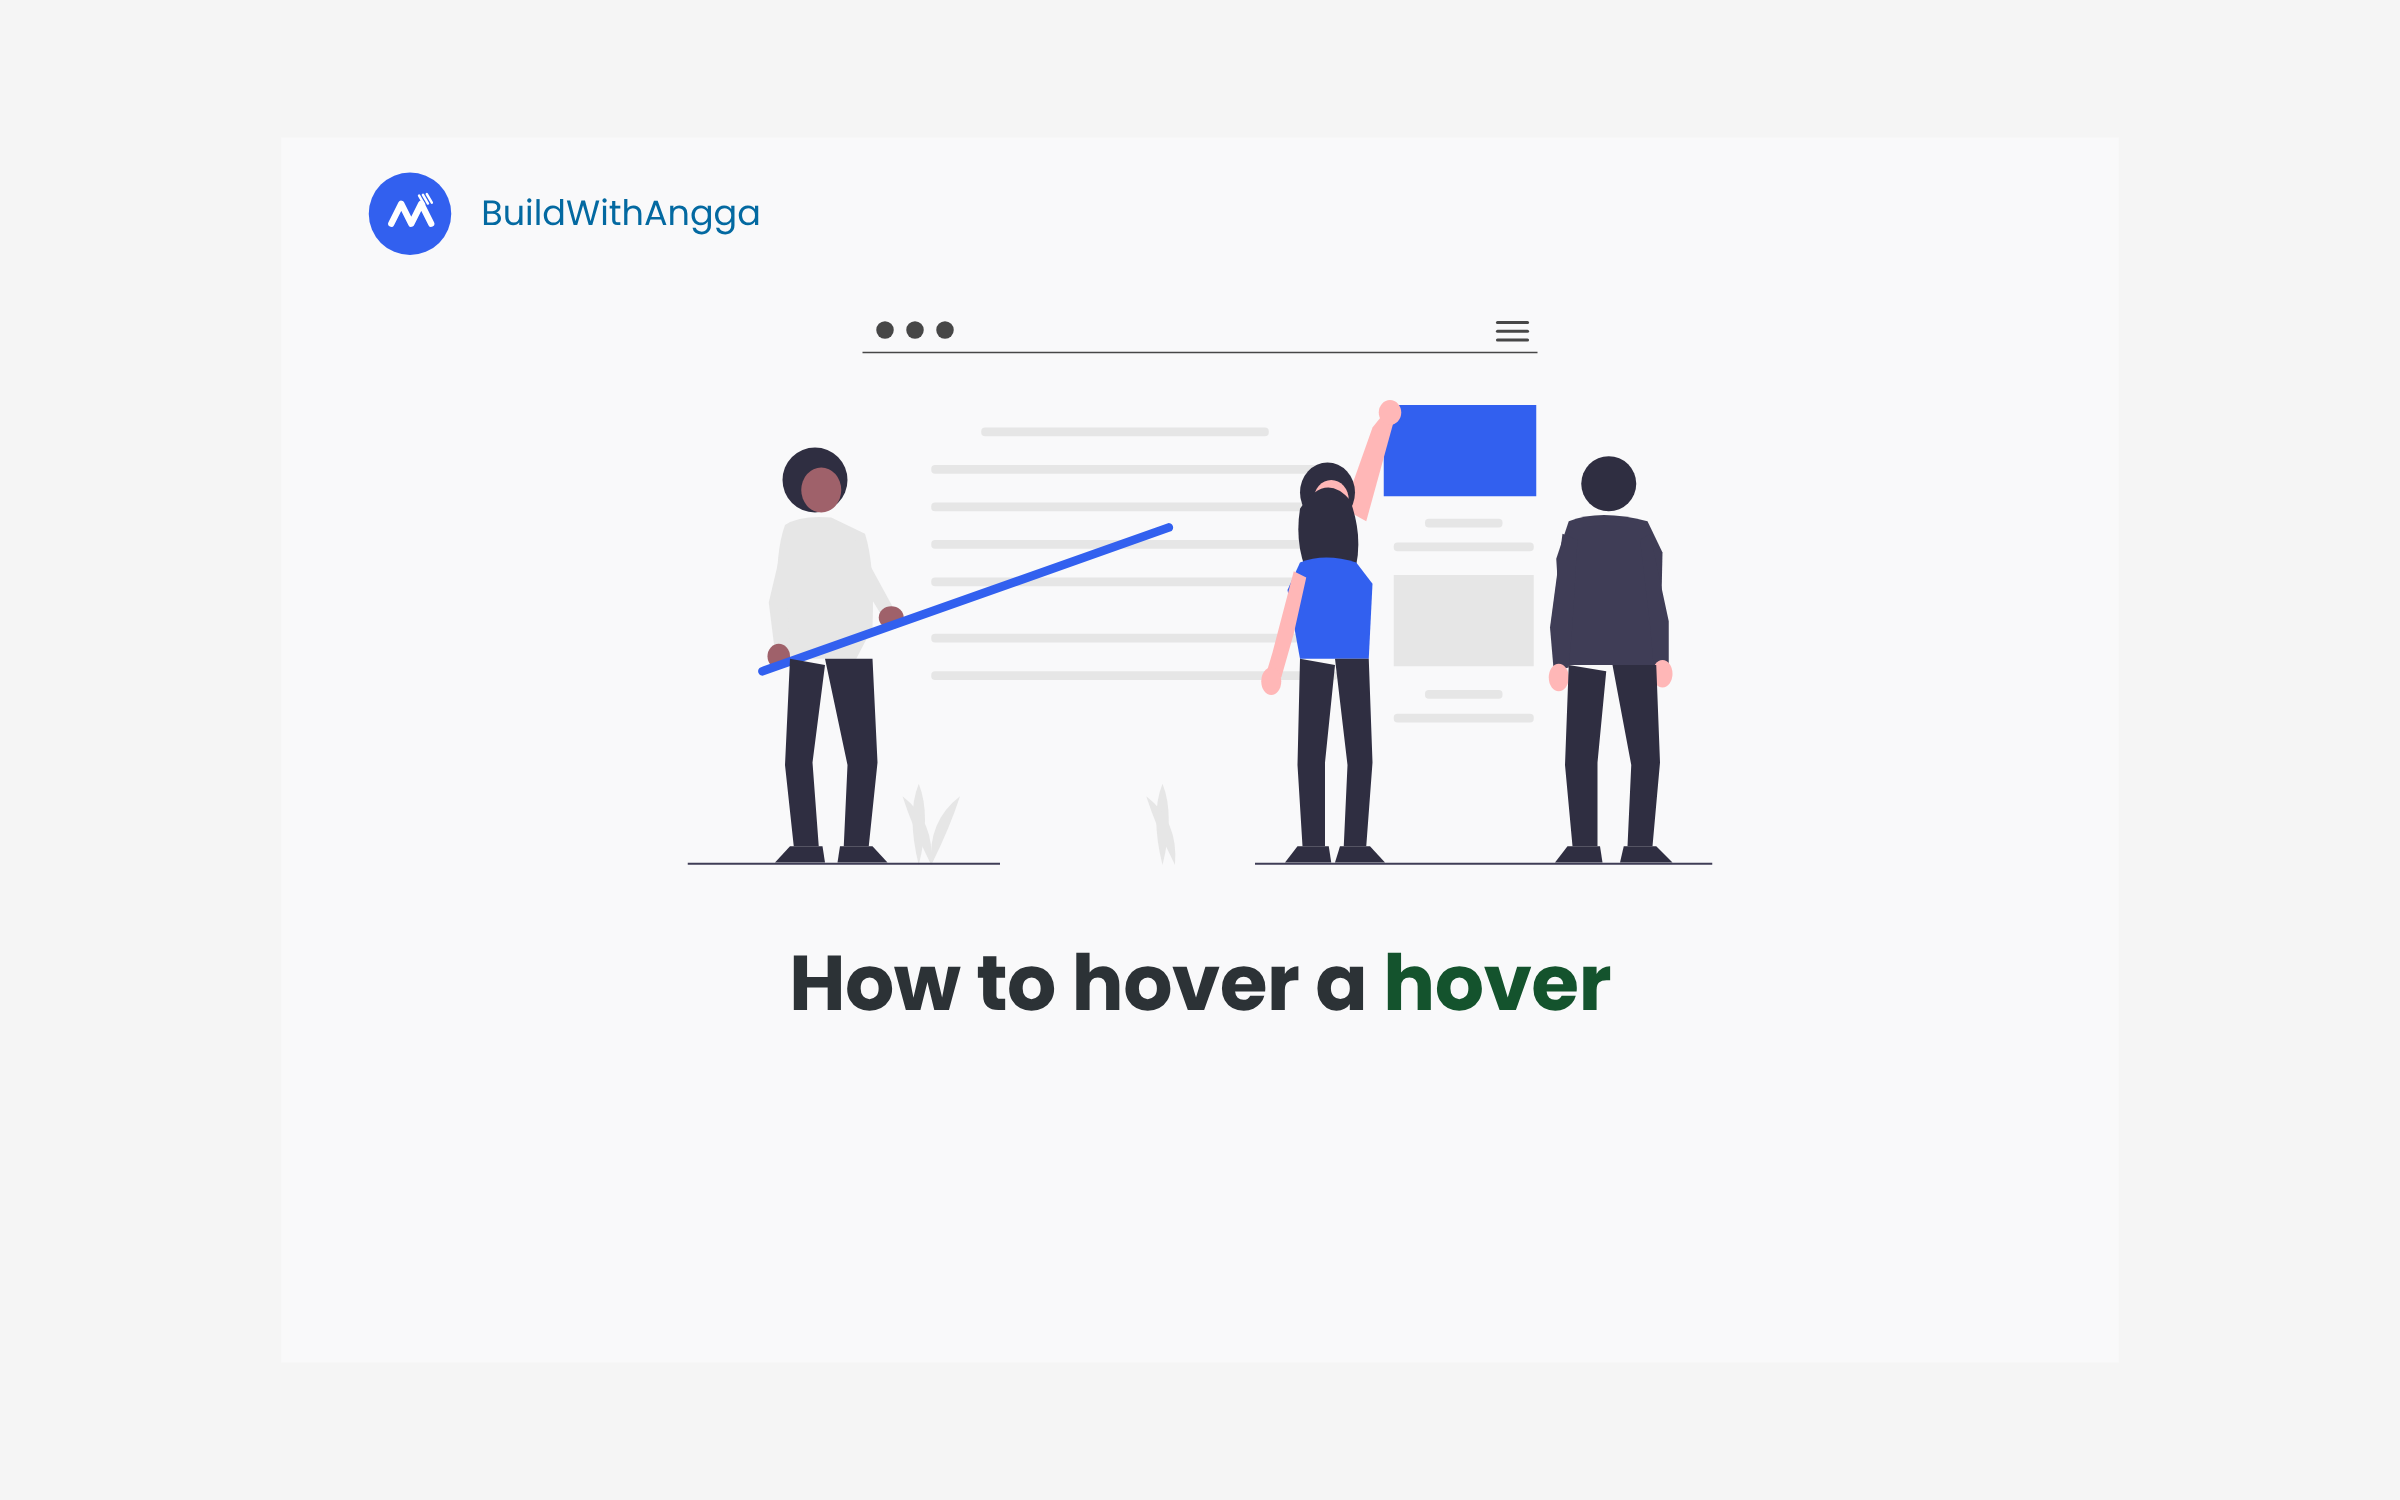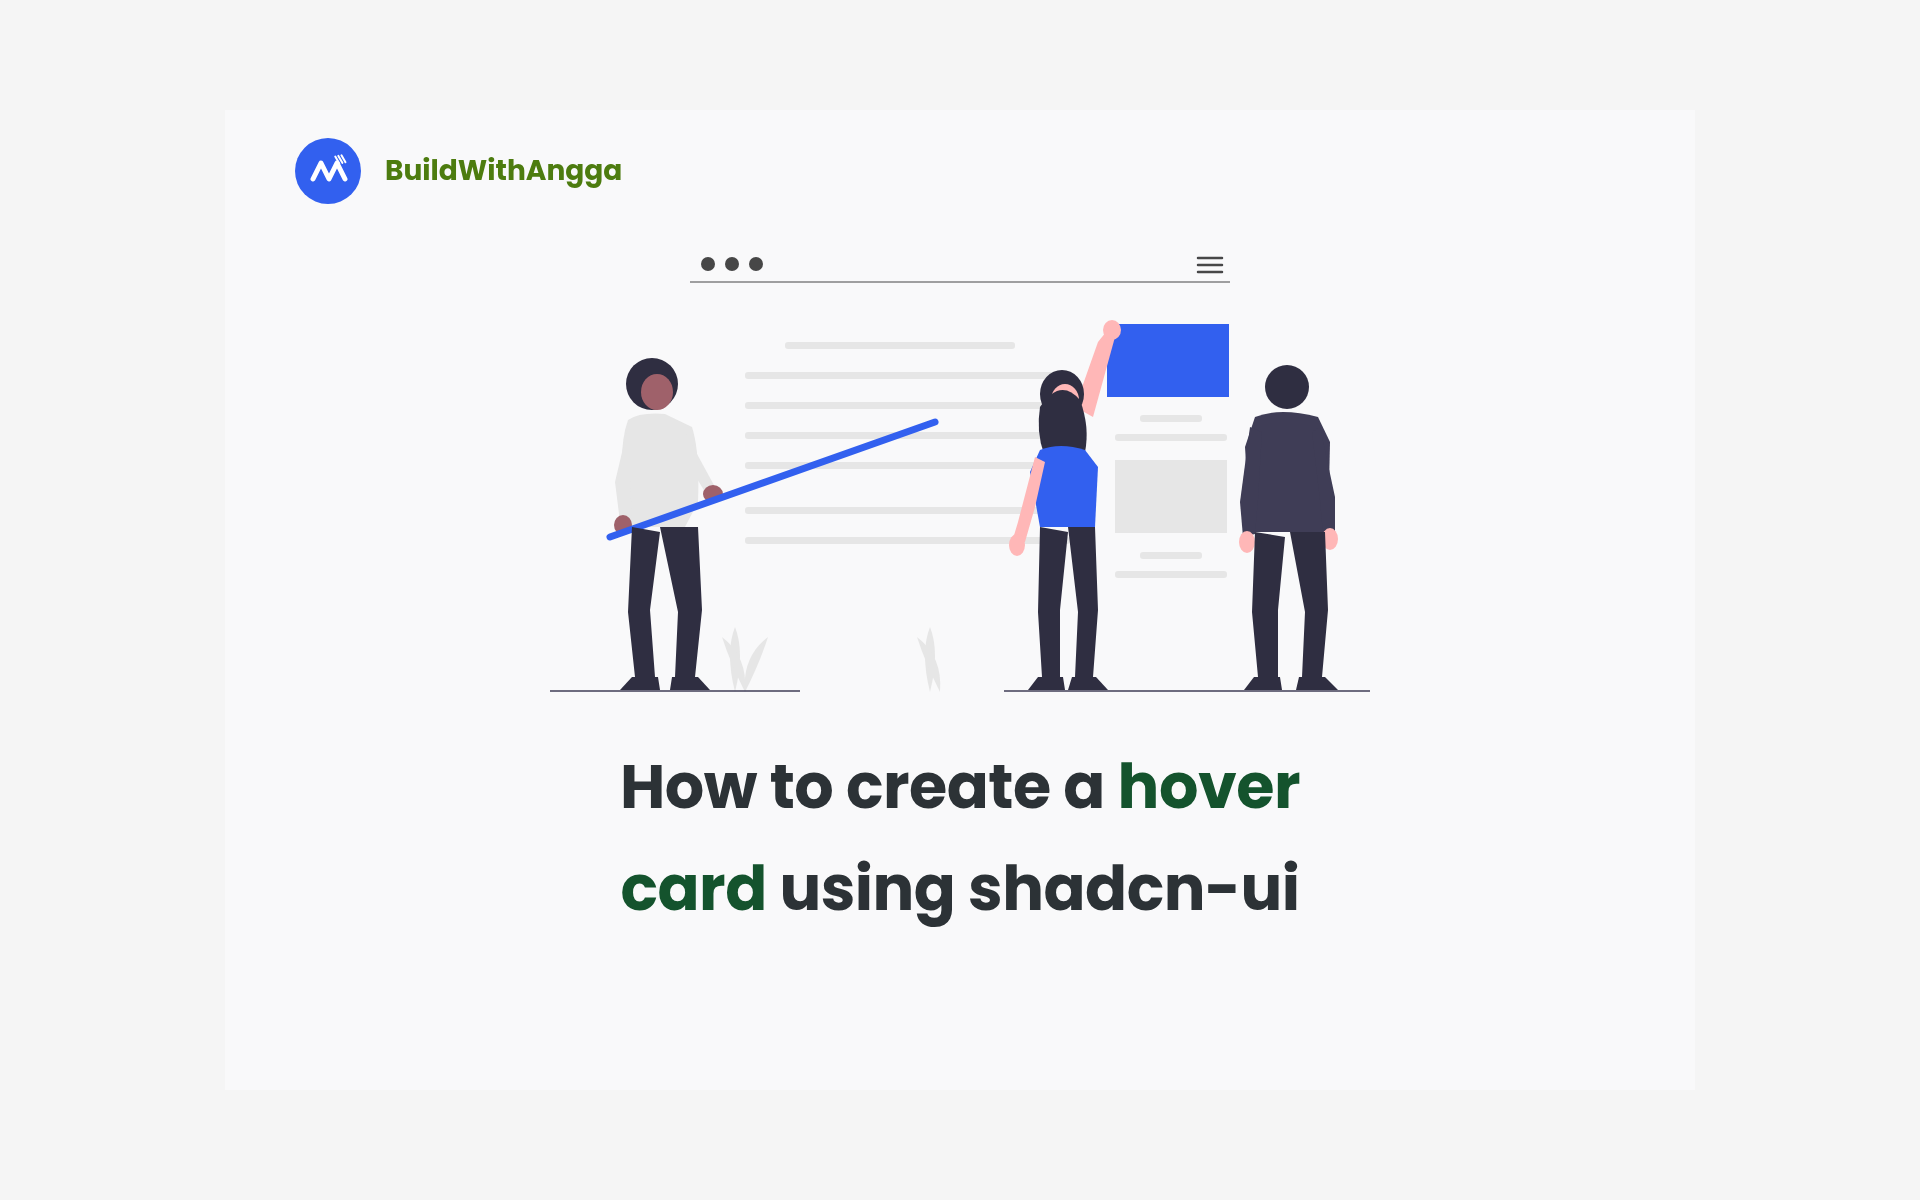--- a/index.html
+++ b/index.html
@@ -38,23 +38,23 @@
       width: 66px;
       height: 66px;
       background: #3260ef;
       border-radius: 50%;
       display: flex;
       align-items: center;
       justify-content: center;
     }
     
     .logo-text {
-      font-weight: 700;
+      font-weight: 400;
       font-size: 28px;
-      color: #4d7c0f;
+      color: #0369a1;
     }
     
     .illustration-container {
       position: relative;
       width: 820px;
       height: 460px;
       margin: 28px auto 0;
     }
     
     .title-container {
@@ -185,20 +185,17 @@
         <path d="M740 300 L755 380 L752 445 L772 445 L778 378 L775 300 Z" fill="#2f2e41"></path>
 
         <path d="M704 445 L730 445 L732 458 L694 458 Z" fill="#2f2e41"></path>
         <path d="M749 445 L775 445 L788 458 L746 458 Z" fill="#2f2e41"></path>
       </g>
     </svg>
   </div>
 
   <div class="title-container">
     <div class="title-line">
-      <span>How to create a </span><span class="title-highlight">hover</span>
-    </div>
-    <div class="title-line">
-      <span class="title-highlight">card</span><span> using shadcn-ui</span>
+      <span>How to hover a </span><span class="title-highlight">hover</span>
     </div>
   </div>
 
 </div>
 
 </body></html>

